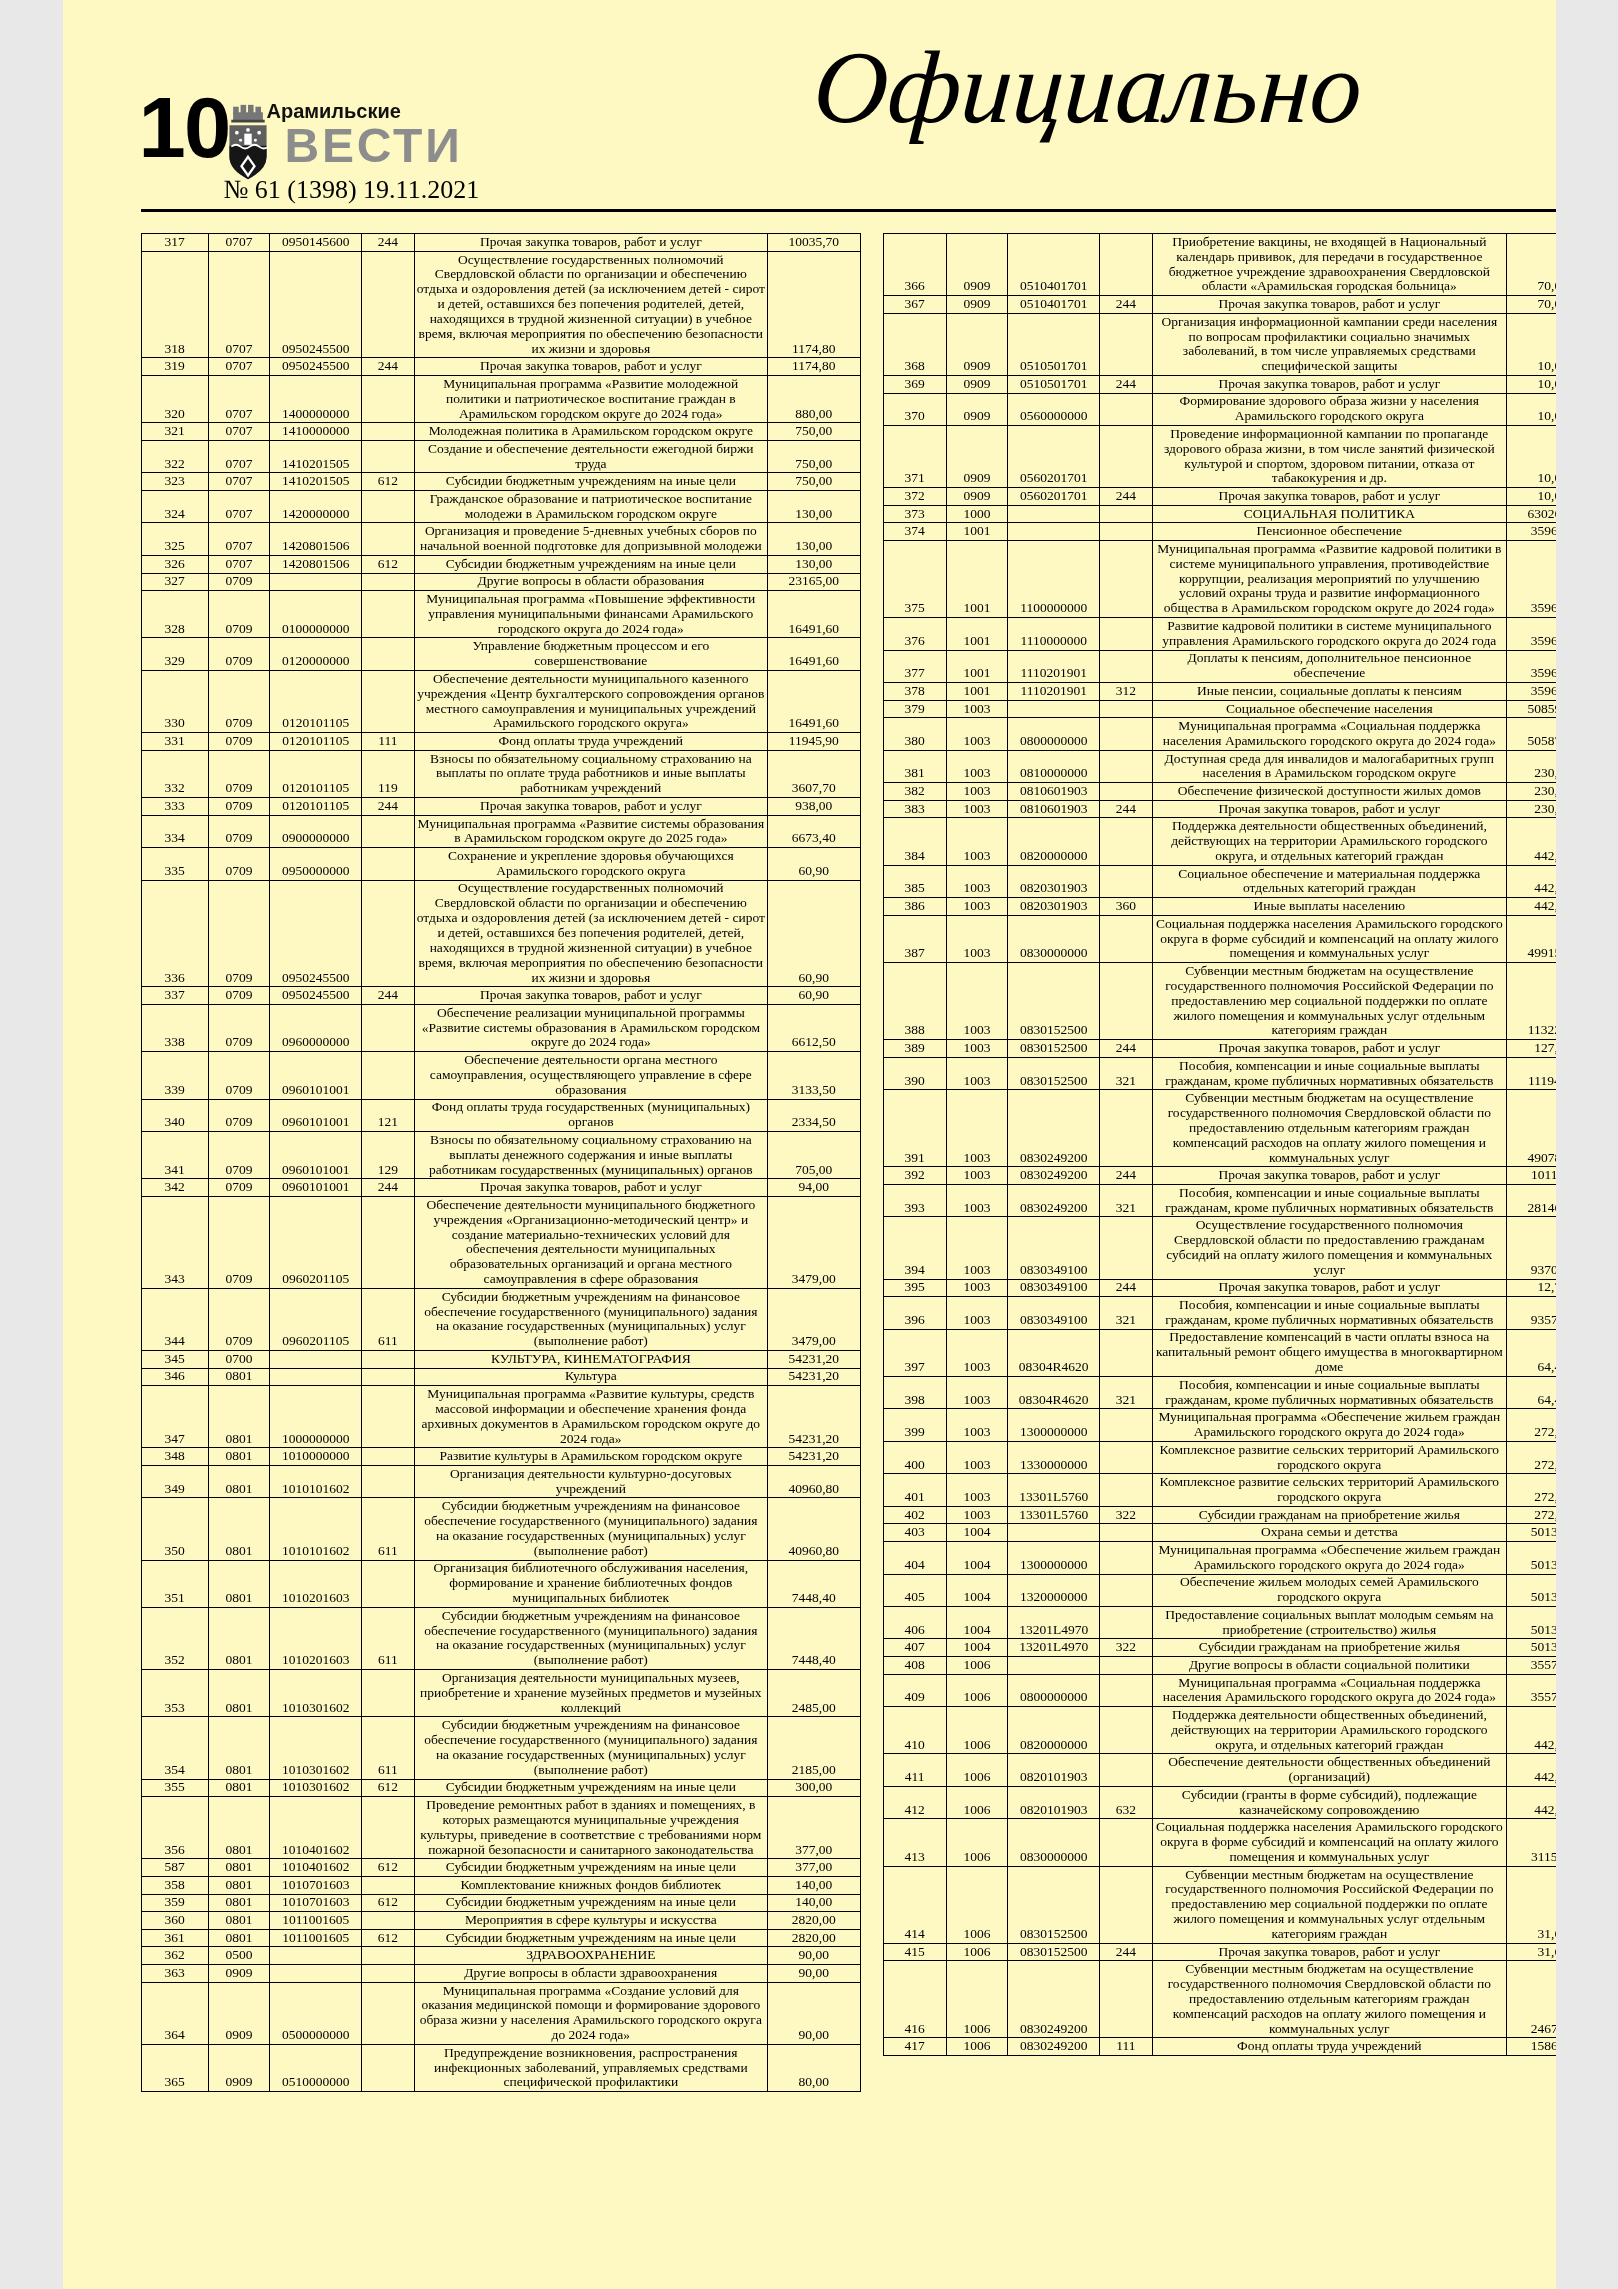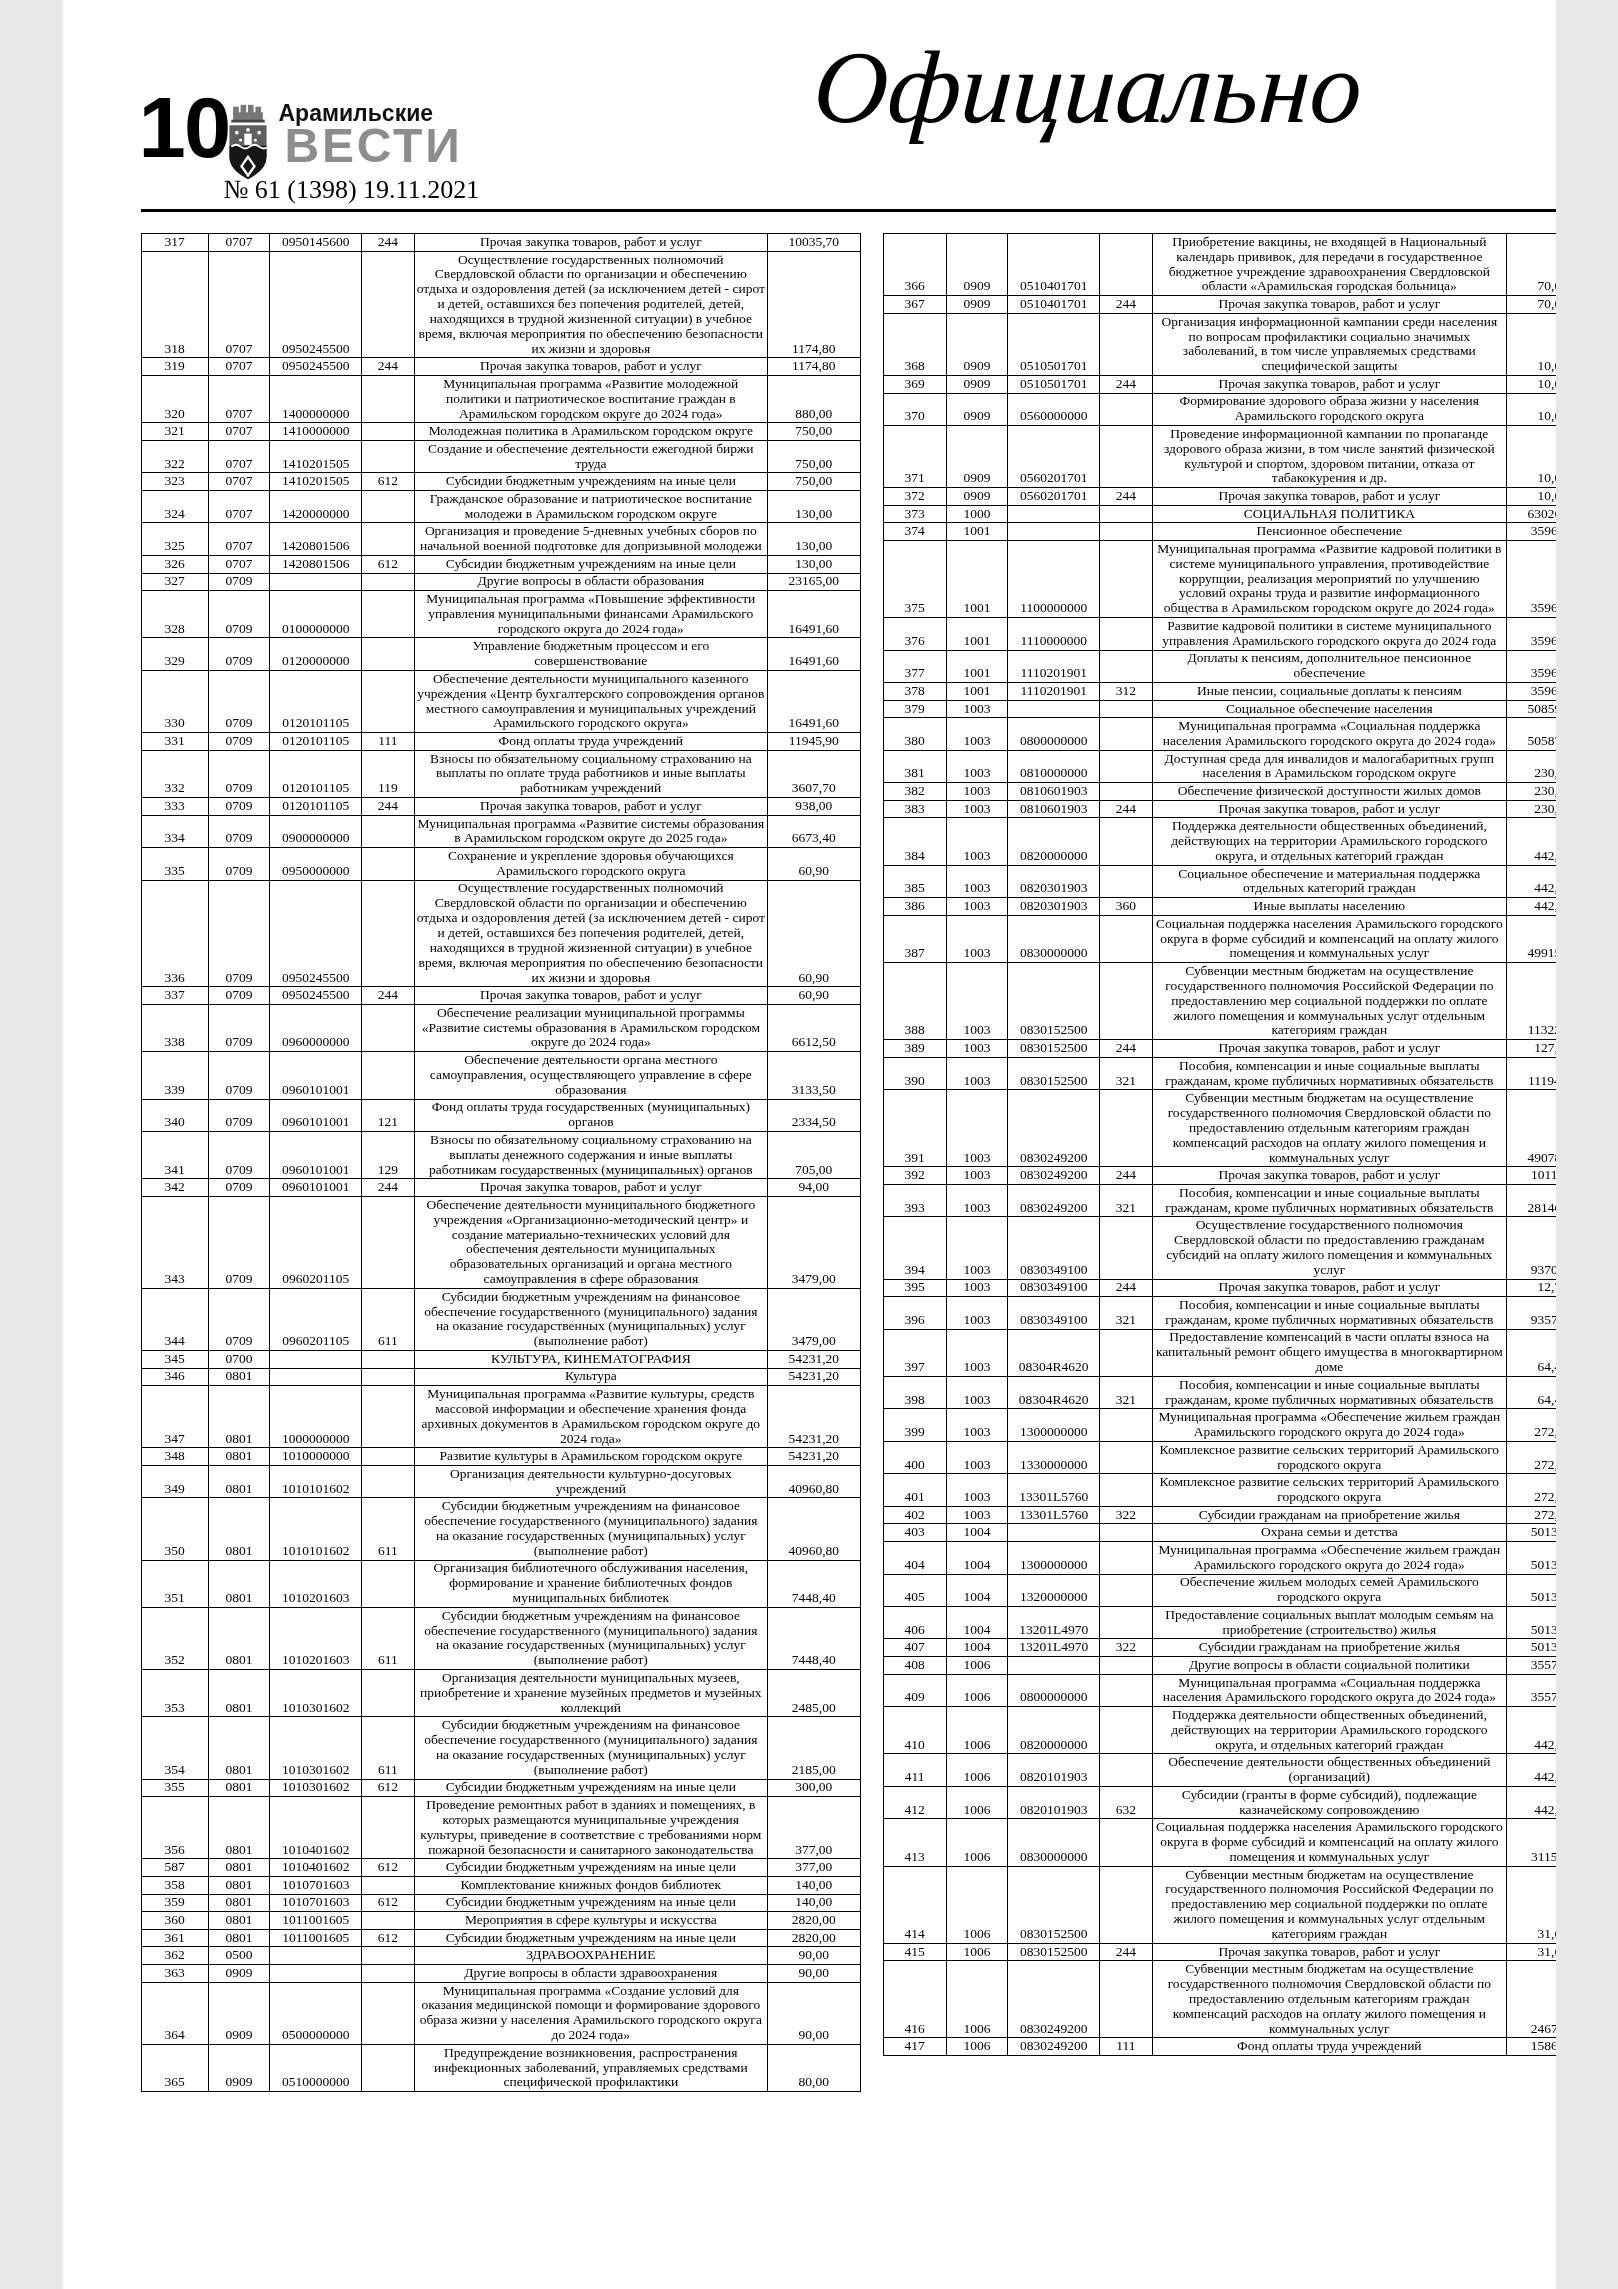--- a/index.html
+++ b/index.html
@@ -1,23 +1,23 @@
 <!DOCTYPE html>
 <html style="font-size:14.8px"><head>
 <meta charset="utf-8">
 <style>
   html,body{margin:0;padding:0;background:#e8e8e8;}
-  .page{position:relative;width:1493px;height:2290px;background:#ffffff;margin:0 auto;
+  .page{position:relative;width:1493px;height:2290px;background:#fef9c3;margin:0 auto;
         font-family:"Liberation Serif",serif;color:#000;overflow:hidden;}
   
   .pagenum{position:absolute;left:76px;top:85px;font-family:"Liberation Sans",sans-serif;
            font-weight:bold;font-size:85px;line-height:1;letter-spacing:-1.8px;}
   .logo{position:absolute;left:159px;top:103px;width:52px;height:78px;}
-  .brand-top{position:absolute;left:216px;top:100px;font-family:"Liberation Sans",sans-serif;
-             font-weight:bold;font-size:23px;color:#111;text-align:center;}
+  .brand-top{position:absolute;left:204px;top:100px;font-family:"Liberation Sans",sans-serif;
+             font-weight:bold;font-size:20px;color:#111;text-align:center;}
   .brand-main{position:absolute;left:222px;top:122px;font-family:"Liberation Sans",sans-serif;
               font-weight:bold;font-size:48px;letter-spacing:2.8px;color:#8d8d8d;line-height:1;}
   .issue{position:absolute;left:161px;top:175px;font-size:26px;font-family:"Liberation Serif",serif;}
   .section-title{position:absolute;left:628px;top:28px;width:794px;text-align:center;
                  font-family:"Liberation Serif",serif;font-style:italic;font-size:103px;
                  font-weight:500;transform:skewX(-4deg);}
   .masthead-rule{position:absolute;left:78px;top:209px;width:1458px;height:2.8px;background:#000;}
   
   table.budget{position:absolute;border-collapse:collapse;table-layout:fixed;
                font-size:13.5px;line-height:1.1;border:1.8px solid #000;}

